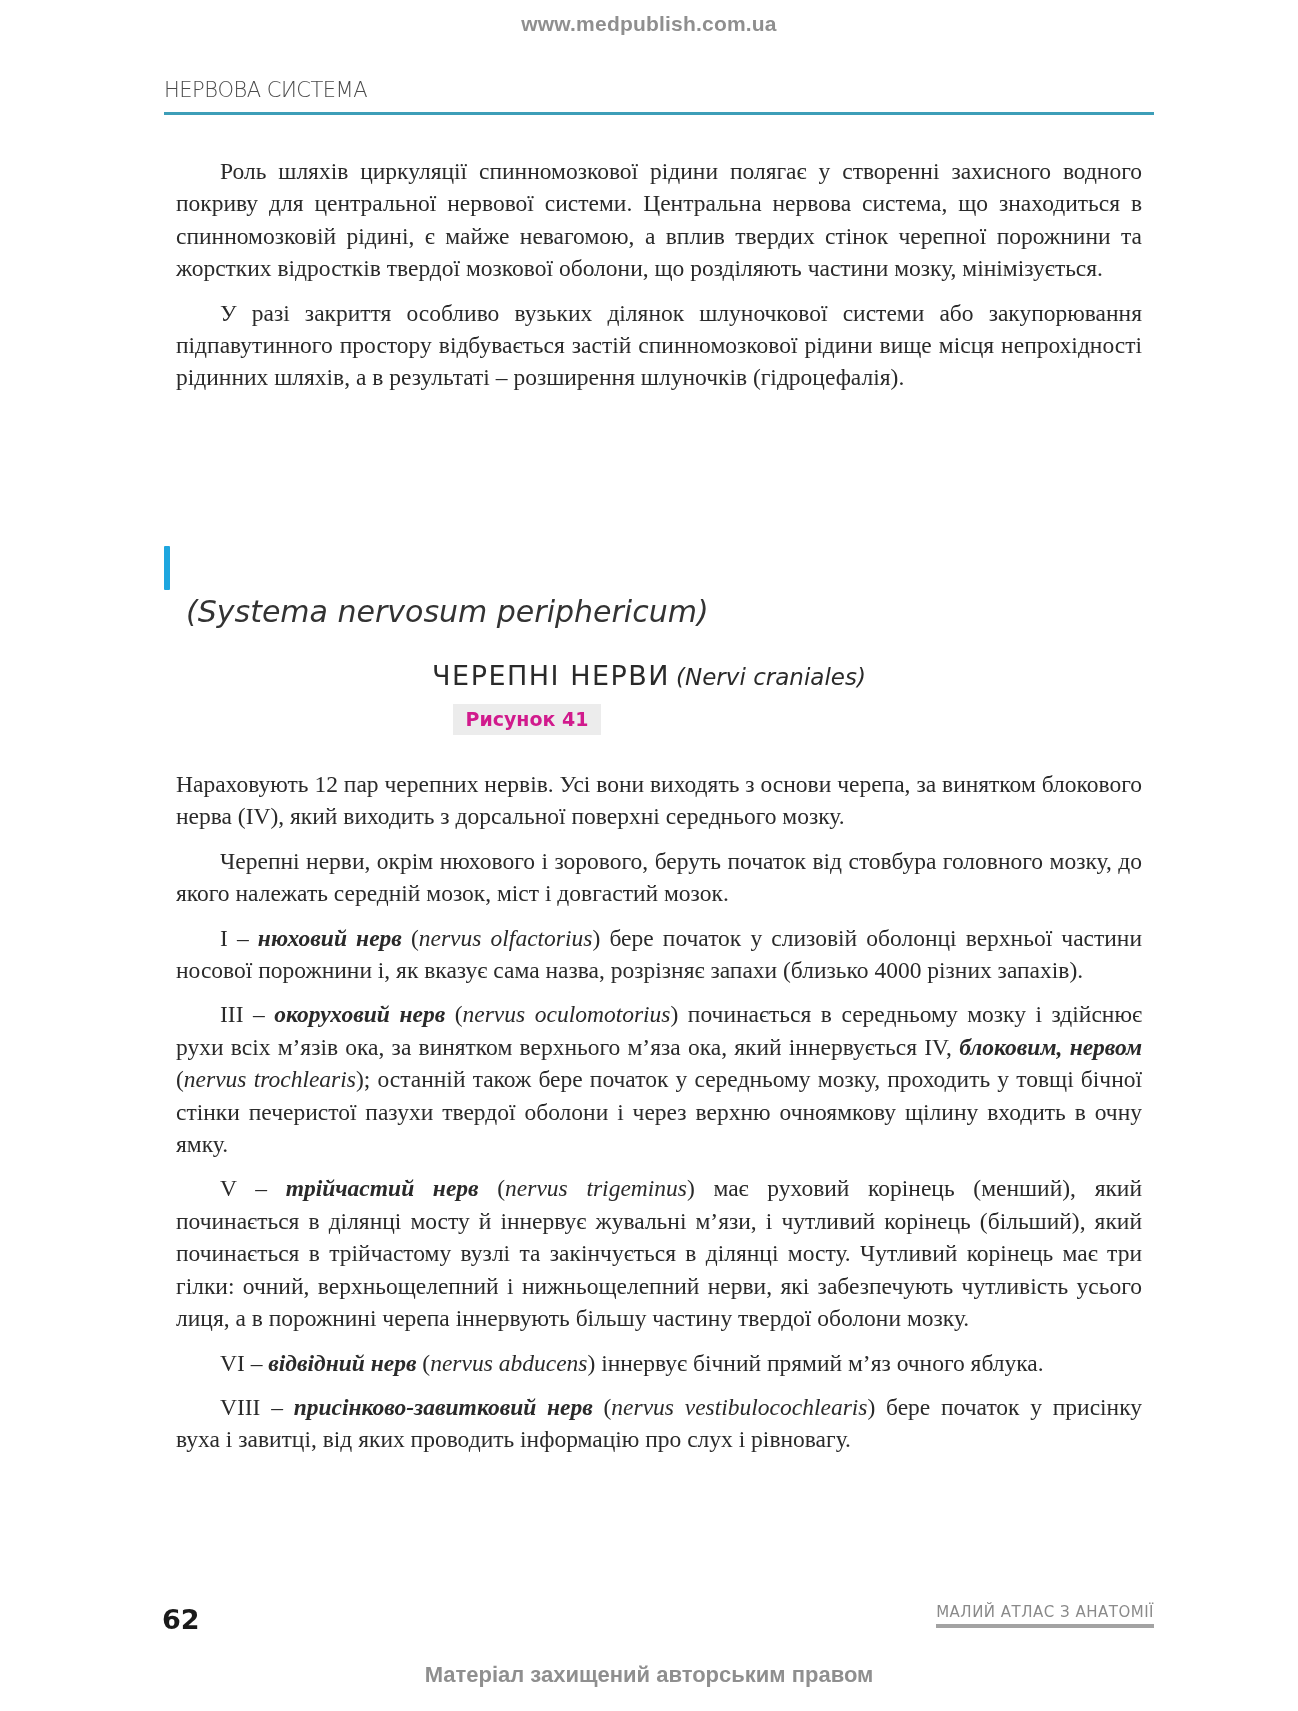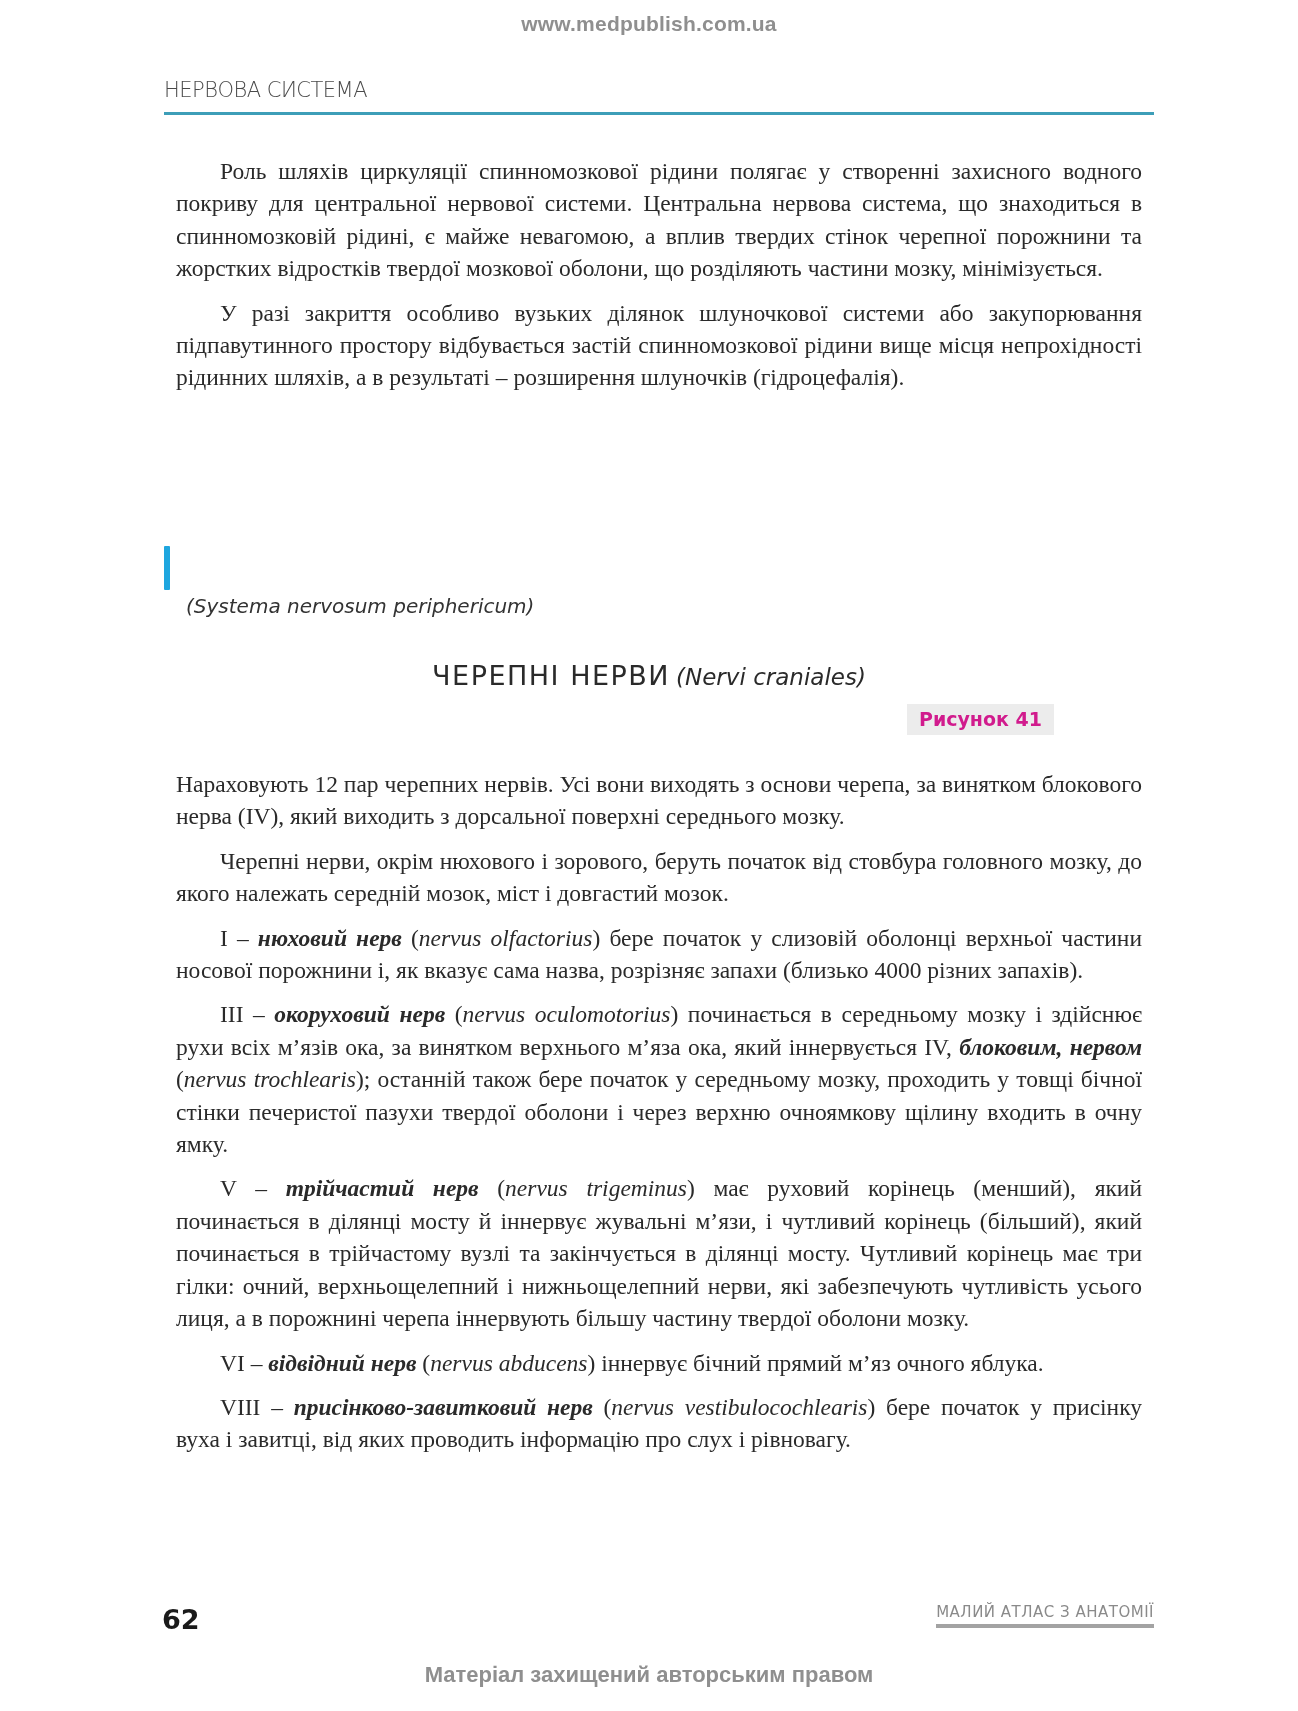--- a/index.html
+++ b/index.html
@@ -29,28 +29,28 @@
     position: absolute; top: 545px; left: 164px; height: 46px;
     display: flex; align-items: center;
   }
   .section-bar { width: 6px; height: 44px; background: #1ea6df; border-radius: 1px; margin-right: 14px; }
   .section-title {
     font-family: "DejaVu Sans", sans-serif; font-size: 34px; color: #2a2a2a; letter-spacing: 0.2px;
     font-weight: normal;
   }
   .section-latin {
     position: absolute; top: 594px; left: 186px;
-    font-family: "DejaVu Sans", sans-serif; font-style: italic; font-size: 20px; color: #333;
+    font-family: "DejaVu Sans", sans-serif; font-style: italic; font-size: 30px; color: #333;
   }
   .subsection {
     position: absolute; top: 660px; left: 0; width: 1298px; text-align: center;
     font-family: "DejaVu Sans", sans-serif; font-size: 27px; color: #2a2a2a; letter-spacing: 1.5px;
   }
   .subsection .latin { font-style: italic; font-size: 23px; letter-spacing: 0; margin-left: 6px; }
-  .figure-badge-wrap { position: absolute; top: 704px; left: 0; width: 1054px; text-align: right; }
+  .figure-badge-wrap { position: absolute; top: 704px; left: 0; width: 1054px; text-align: center; }
   .figure-badge {
     display: inline-block; background: #ececec; padding: 4px 12px 5px;
     font-family: "DejaVu Sans", sans-serif; font-weight: bold; font-size: 19px; color: #d11b8d;
   }
   .block2 { top: 756px; }
   .b { font-weight: bold; font-style: italic; }
   .i { font-style: italic; }
   .page-number {
     position: absolute; top: 1604px; left: 162px;
     font-family: "DejaVu Sans", sans-serif; font-weight: bold; font-size: 27px; color: #1a1a1a;

